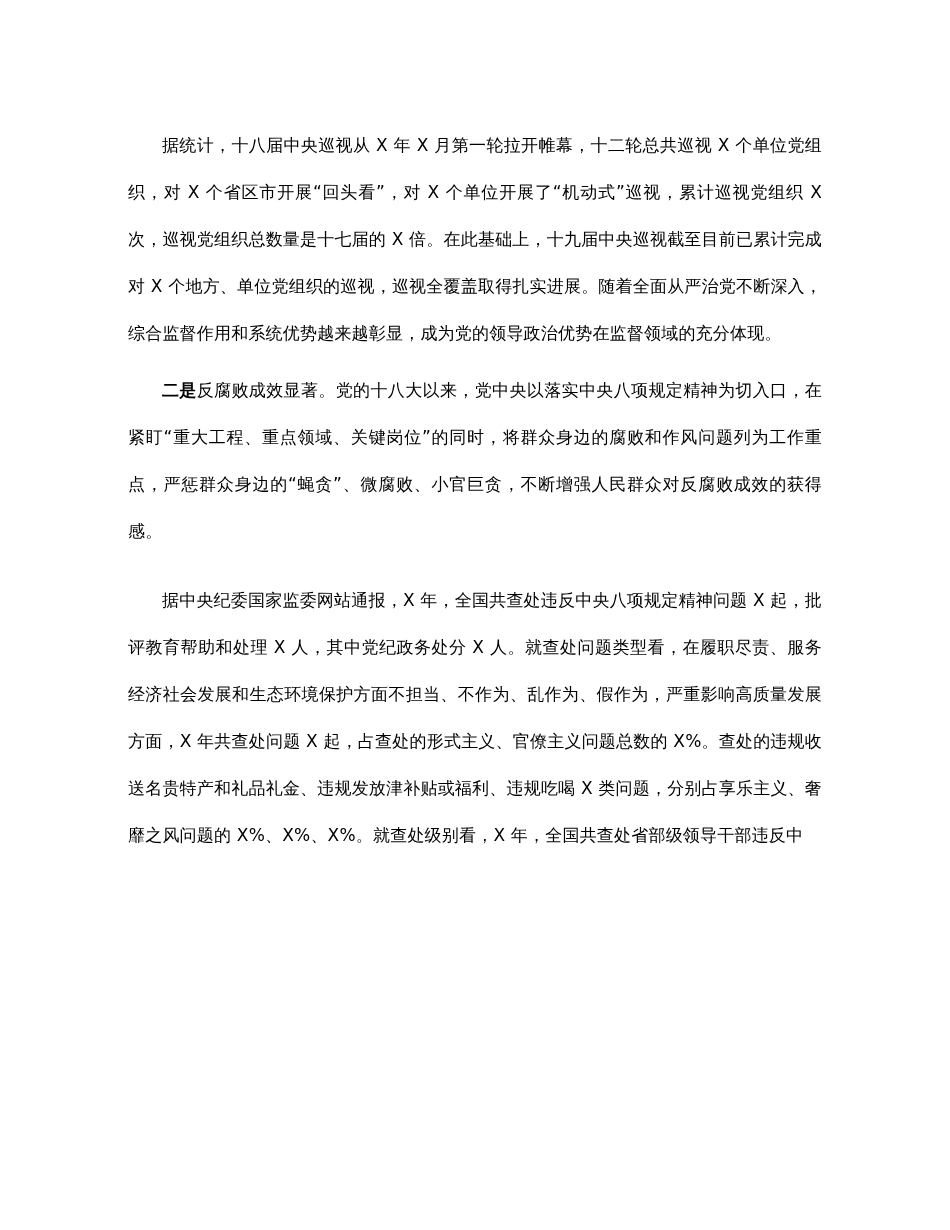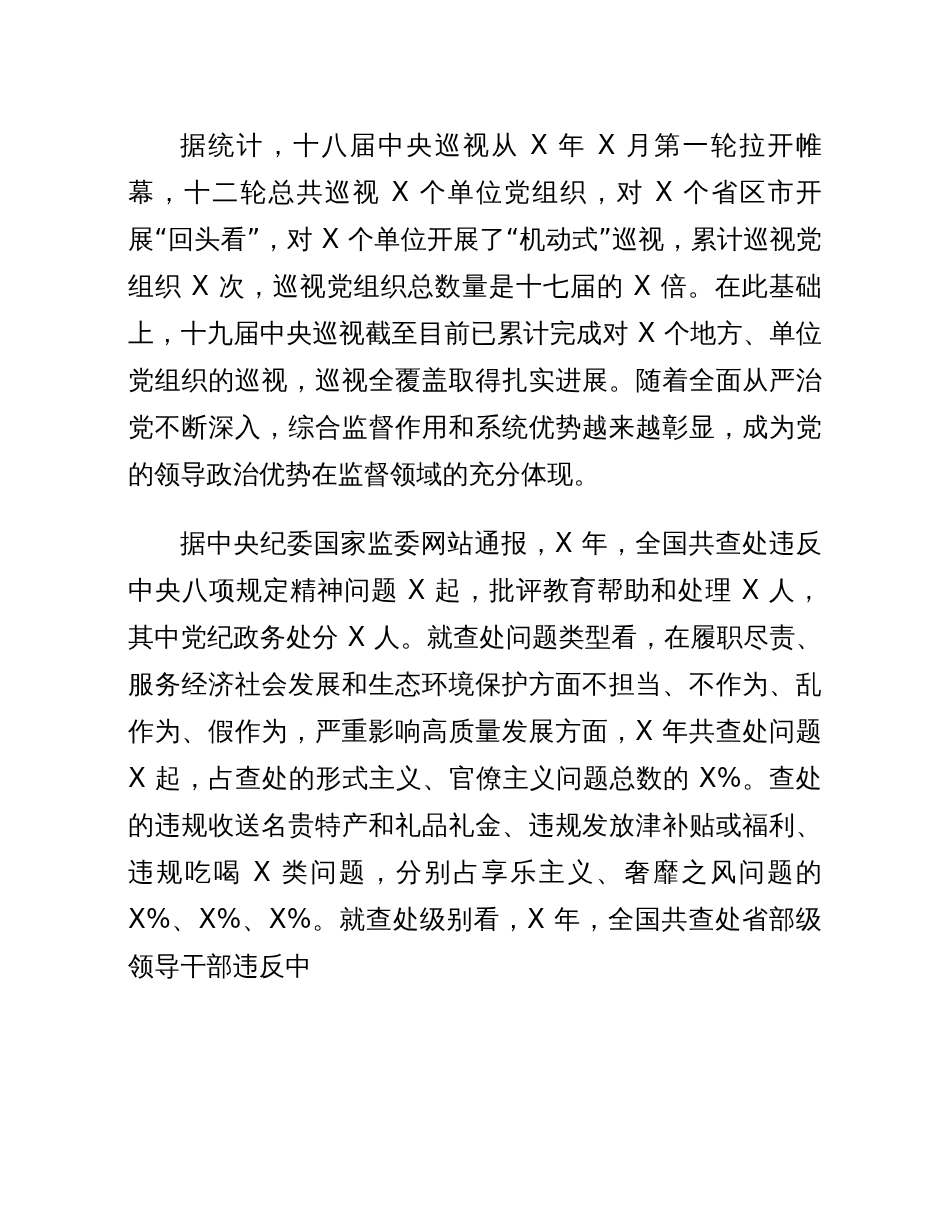--- a/index.html
+++ b/index.html
@@ -15,21 +15,21 @@
     overflow: hidden;
   }
   .page {
     box-sizing: border-box;
     width: 950px;
     height: 1230px;
     padding: 122px 128px 40px 128px;
     background: #ffffff;
   }
   .doc-body {
-    font-size: 26px;
+    font-size: 17px;
     line-height: 47px;
     text-align: justify;
     text-justify: inter-ideograph;
     letter-spacing: 0.2px;
   }
   .para {
     margin: 0 0 10px 0;
     text-indent: 2em;
   }
   .para.last {
@@ -43,19 +43,22 @@
 </head>
 <body>
 
 <div class="page">
   <div class="doc-body">
 
     <p class="para">
       <span>据统计，十八届中央巡视从 X 年 X 月第一轮拉开帷幕，十二轮总共巡视 X 个单位党组织，对 X 个省区市开展“回头看”，对 X 个单位开展了“机动式”巡视，累计巡视党组织 X 次，巡视党组织总数量是十七届的 X 倍。在此基础上，十九届中央巡视截至目前已累计完成对 X 个地方、单位党组织的巡视，巡视全覆盖取得扎实进展。随着全面从严治党不断深入，综合监督作用和系统优势越来越彰显，成为党的领导政治优势在监督领域的充分体现。</span>
     </p>
 
+    <p class="para">
+      <span class="bold">二是</span><span>反腐败成效显著。党的十八大以来，党中央以落实中央八项规定精神为切入口，在紧盯“重大工程、重点领域、关键岗位”的同时，将群众身边的腐败和作风问题列为工作重点，严惩群众身边的“蝇贪”、微腐败、小官巨贪，不断增强人民群众对反腐败成效的获得感。</span>
+    </p>
 
     <p class="para last">
       <span>据中央纪委国家监委网站通报，X 年，全国共查处违反中央八项规定精神问题 X 起，批评教育帮助和处理 X 人，其中党纪政务处分 X 人。就查处问题类型看，在履职尽责、服务经济社会发展和生态环境保护方面不担当、不作为、乱作为、假作为，严重影响高质量发展方面，X 年共查处问题 X 起，占查处的形式主义、官僚主义问题总数的 X%。查处的违规收送名贵特产和礼品礼金、违规发放津补贴或福利、违规吃喝 X 类问题，分别占享乐主义、奢靡之风问题的 X%、X%、X%。就查处级别看，X 年，全国共查处省部级领导干部违反中</span>
     </p>
 
   </div>
 </div>
 
 </body></html>

